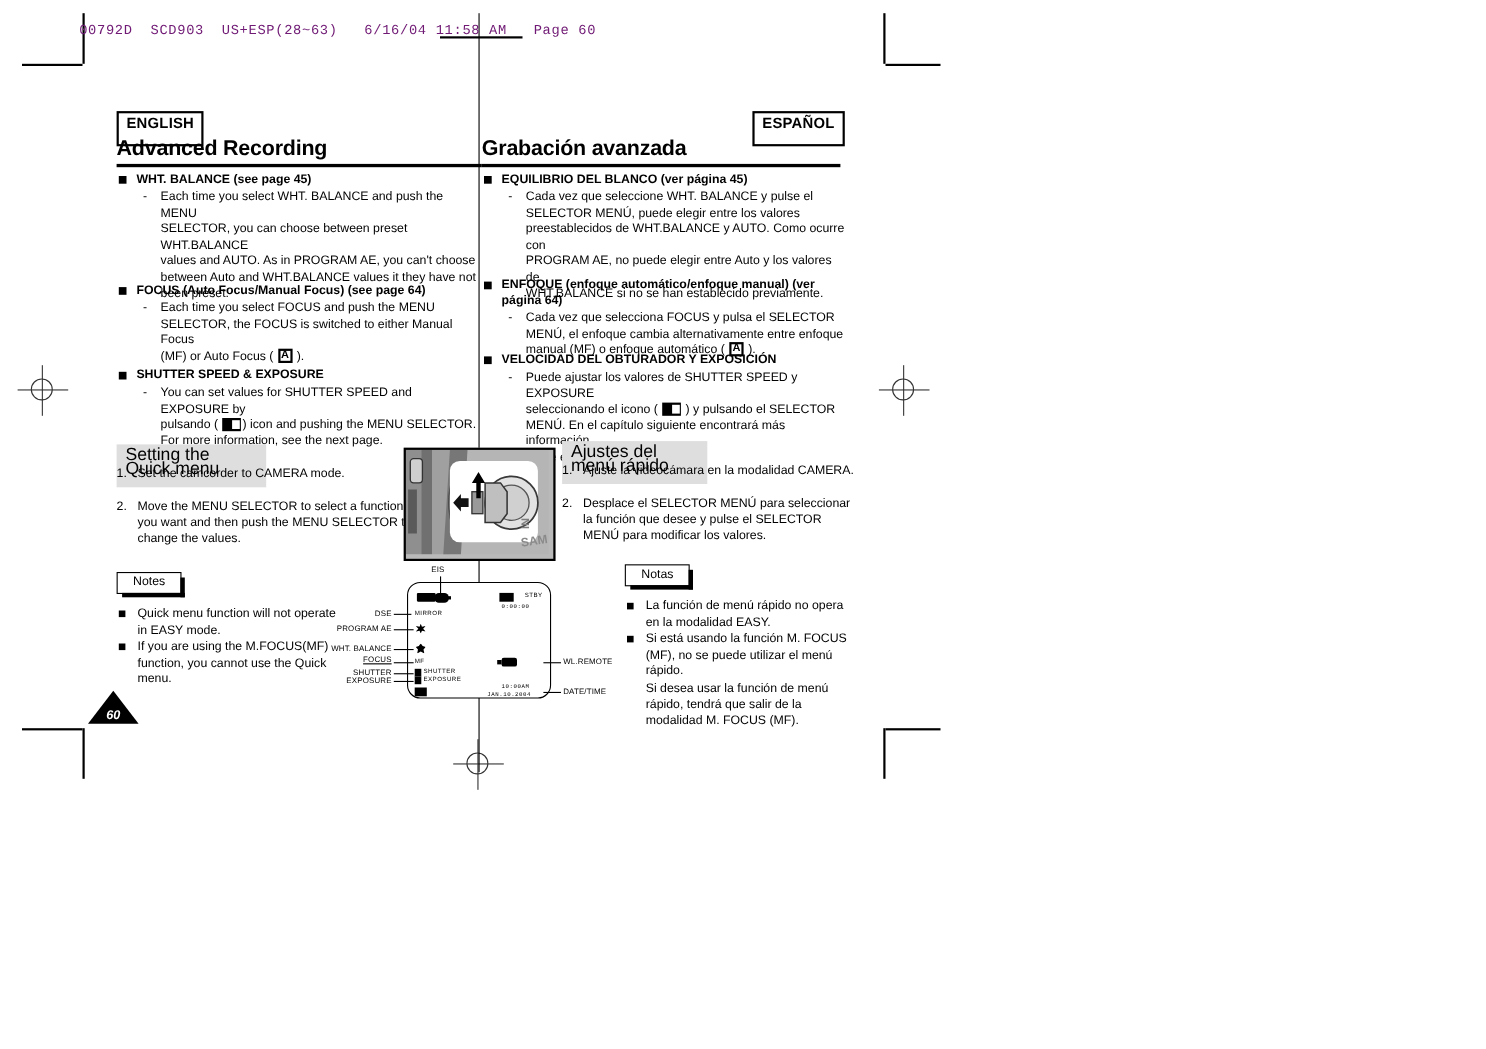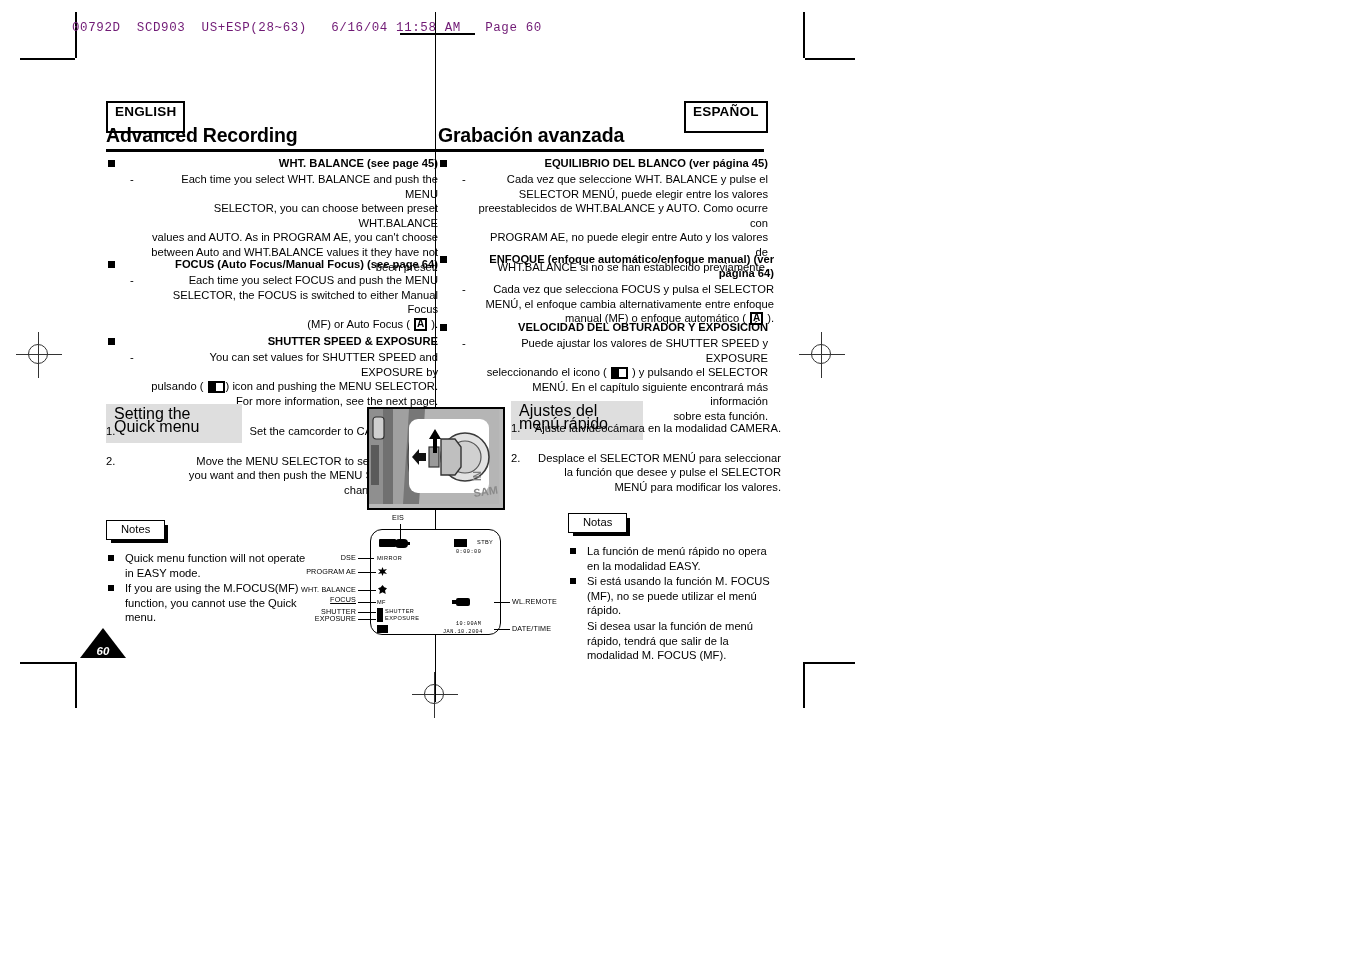--- a/index.html
+++ b/index.html
@@ -60,21 +60,21 @@
     letter-spacing: -0.2px;
   }
   #title-en { left: 106px; top: 124px; }
   #title-es { left: 438px; top: 124px; }
 
   .titlerule { position: absolute; height: 2.5px; background: #000; }
   #rule-en { left: 106px; top: 149px; width: 332px; }
   #rule-es { left: 438px; top: 149px; width: 326px; }
 
   
-  .block { position: absolute; text-align: right; }
+  .block { position: absolute; }
   .bullet-h {
     position: relative;
     font-size: 11.2px;
     font-weight: bold;
     line-height: 14px;
     padding-left: 18px;
   }
   .bullet-h::before {
     content: "";
     position: absolute;

